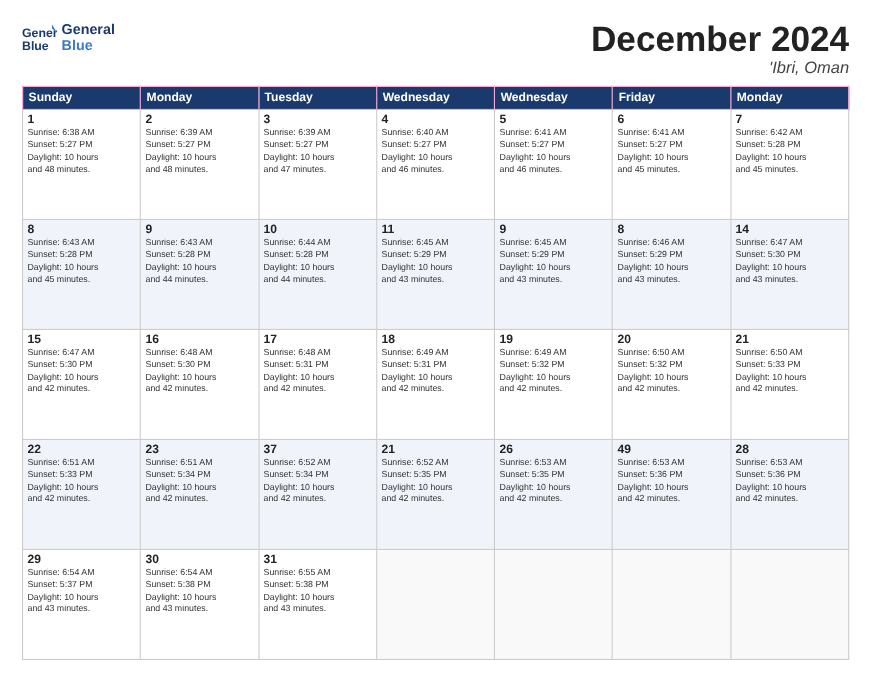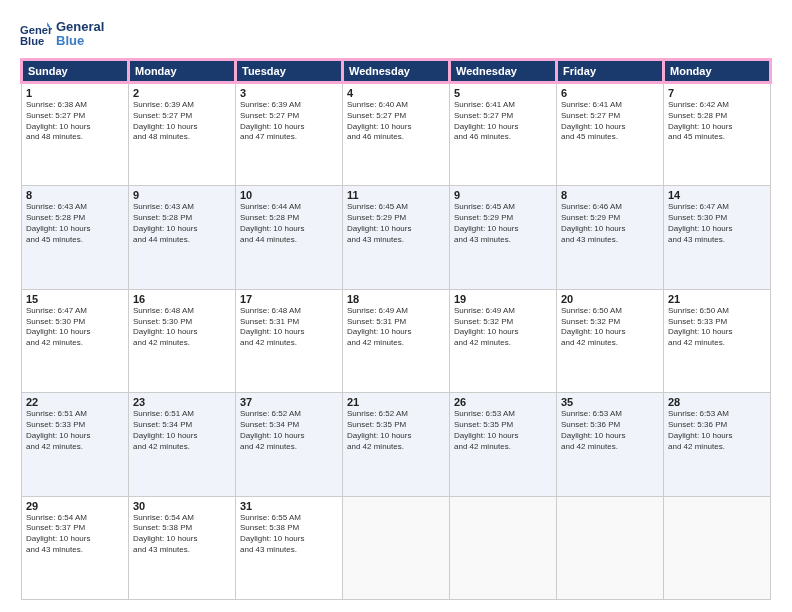--- a/index.html
+++ b/index.html
@@ -52,21 +52,21 @@
       flex: 1;
       table-layout: fixed;
     }
     .calendar-table th {
       background: #1a3a6e;
       color: #fff;
       font-size: 11px;
       font-weight: bold;
       padding: 4px 5px;
       text-align: left;
-      border: 3px solid #f9a8d4;
+      border: 1px solid #f9a8d4;
     }
     .calendar-table td {
       border: 1px solid #ccc;
       vertical-align: top;
       padding: 3px 4px;
       font-size: 8.5px;
       color: #333;
       height: 82px;
       background: #fff;
     }
@@ -98,20 +98,24 @@
       <svg class="logo-icon" viewBox="0 0 40 40">
         <text x="0" y="20" font-size="14" font-weight="bold" fill="#1a3a6e">General</text>
         <text x="0" y="34" font-size="14" font-weight="bold" fill="#1a3a6e">Blue</text>
         <polygon points="34,5 40,15 34,10" fill="#3a7cc7"></polygon>
       </svg>
       <div>
         <div style="font-size:13px;font-weight:bold;color:#1a3a6e;line-height:1.1;">General</div>
         <div style="font-size:13px;font-weight:bold;color:#3a7cc7;line-height:1.1;">Blue</div>
       </div>
     </div>
+    <div class="title-block">
+      <div class="calendar-title">December 2024</div>
+      <div class="calendar-subtitle">'Ibri, Oman</div>
+    </div>
   </div>
 
   <table class="calendar-table">
     <thead>
       <tr>
         <th>Sunday</th>
         <th>Monday</th>
         <th>Tuesday</th>
         <th>Wednesday</th>
         <th>Wednesday</th>
@@ -225,21 +229,21 @@
           </td>
           <td>
             <span class="day-number">21</span>
             <div class="day-info">Sunrise: 6:52 AM<br>Sunset: 5:35 PM<br>Daylight: 10 hours<br>and 42 minutes.</div>
           </td>
           <td>
             <span class="day-number">26</span>
             <div class="day-info">Sunrise: 6:53 AM<br>Sunset: 5:35 PM<br>Daylight: 10 hours<br>and 42 minutes.</div>
           </td>
           <td>
-            <span class="day-number">35</span>
+            <span class="day-number">49</span>
             <div class="day-info">Sunrise: 6:53 AM<br>Sunset: 5:36 PM<br>Daylight: 10 hours<br>and 42 minutes.</div>
           </td>
           <td>
             <span class="day-number">28</span>
             <div class="day-info">Sunrise: 6:53 AM<br>Sunset: 5:36 PM<br>Daylight: 10 hours<br>and 42 minutes.</div>
           </td>
         </tr>
         <tr>
           <td>
             <span class="day-number">29</span>

